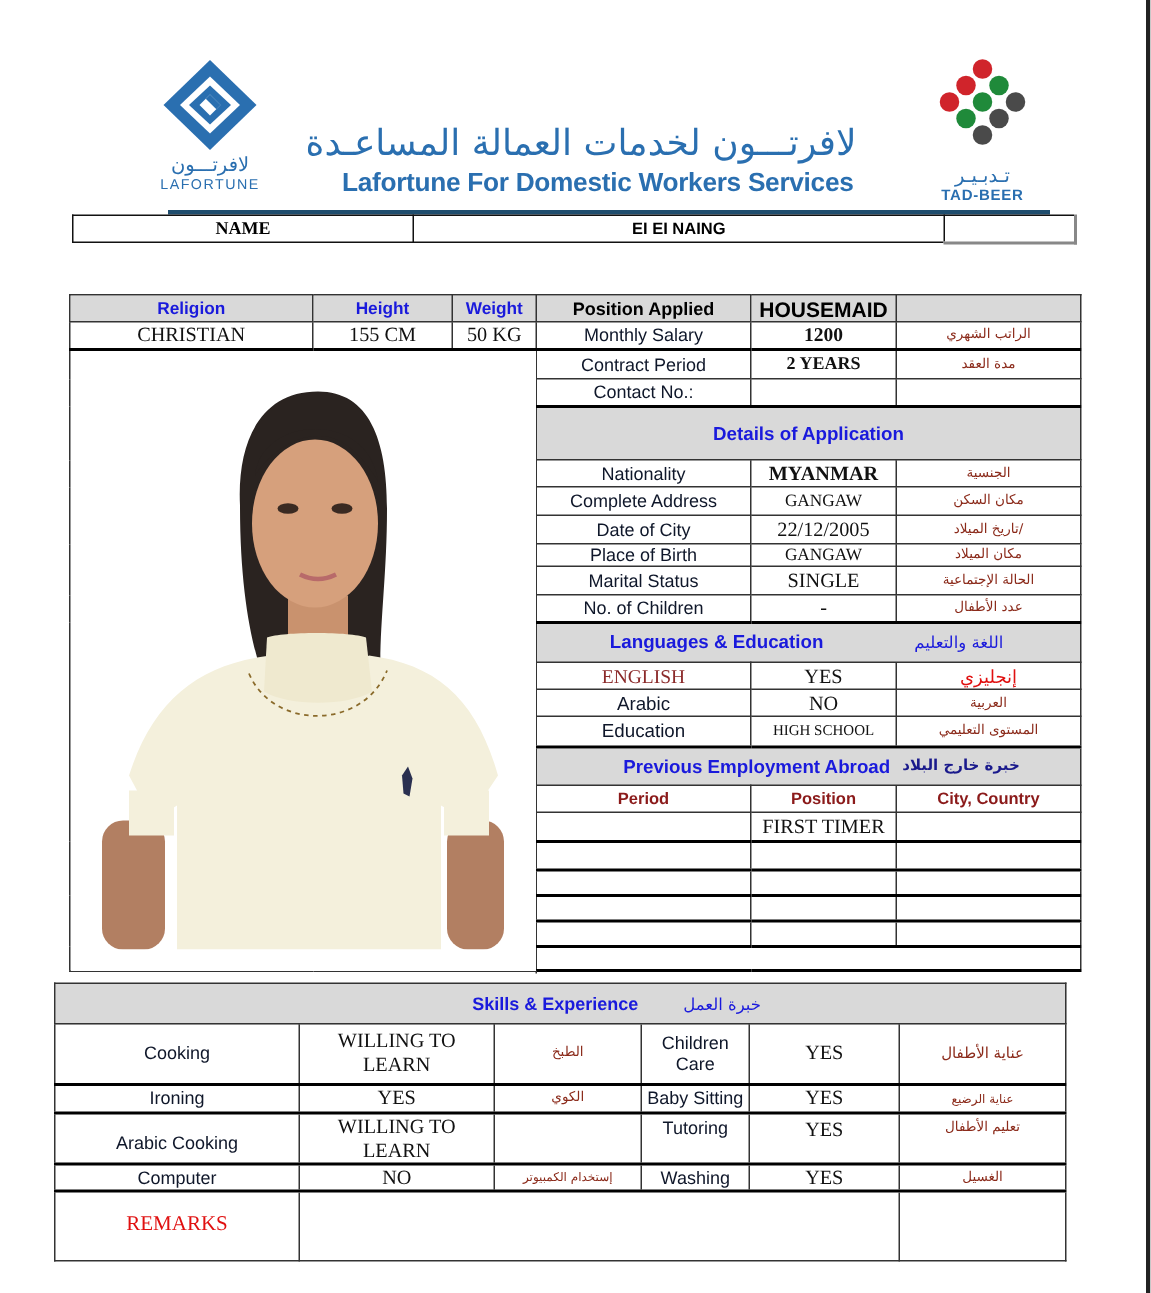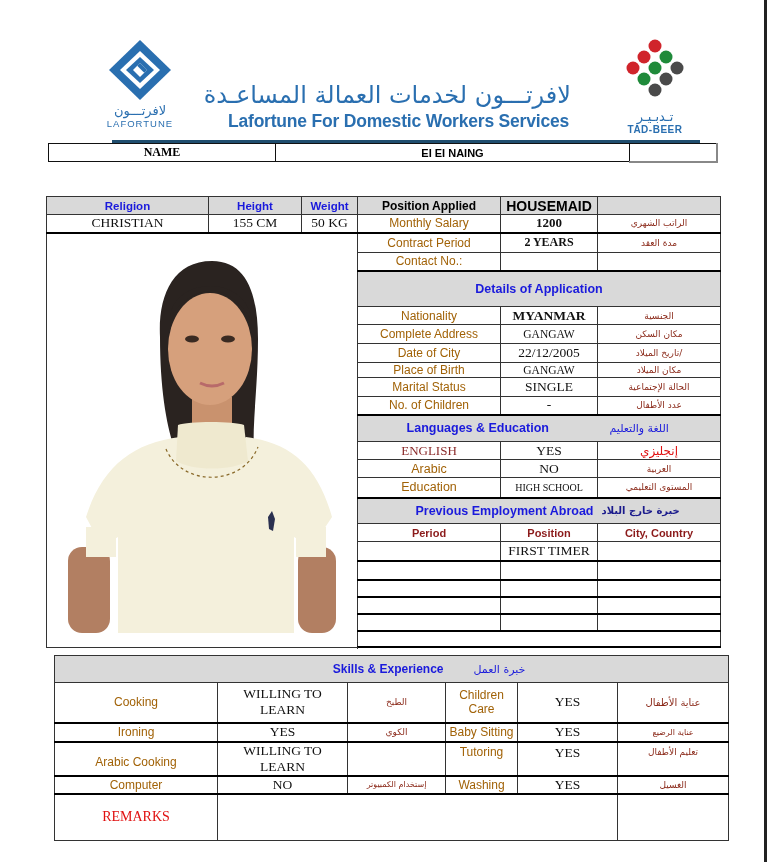--- a/index.html
+++ b/index.html
@@ -31,37 +31,37 @@
   .name-table .nm-val { width: 354px; text-align: center; font-weight: bold; font-size: 11px; }
   .name-table .nm-empty { border-right: 2px solid #888; border-bottom: 2px solid #888; }
 
   
   .form { position: absolute; left: 46px; top: 196px; width: 674px; border-collapse: collapse; table-layout: fixed; }
   .form td { border: 1px solid #333; padding: 0 2px; text-align: center; vertical-align: middle; overflow: hidden; white-space: nowrap; }
   .form .thick-b { border-bottom: 2.5px solid #000; }
   .form .gray { background: #d9d9d9; }
   .blue-hdr { color: #1a1adc; font-weight: bold; font-size: 11.5px; }
   .blue-big { color: #1a1adc; font-weight: bold; font-size: 12.5px; }
-  .maroon { color: #a16207; font-size: 12px; }
+  .maroon { color: #0f172a; font-size: 12px; }
   .maroon-b { color: #8b1a1a; font-size: 11px; font-weight: bold; }
   .serif-val { font-family: "Liberation Serif", serif; font-size: 13.5px; color: #111; }
   .serif-val-b { font-family: "Liberation Serif", serif; font-size: 13px; color: #111; font-weight: bold; }
   .serif-sm { font-family: "Liberation Serif", serif; font-size: 11.5px; color: #111; }
   .ar-cell { font-family: "DejaVu Sans", sans-serif; font-size: 9px; color: #8b2a1a; direction: rtl; }
   .ar-red { font-family: "DejaVu Sans", sans-serif; font-size: 12px; color: #e01010; direction: rtl; }
   .ar-blue { font-family: "DejaVu Sans", sans-serif; font-size: 11px; color: #1a1adc; direction: rtl; }
   .ar-blue-dark { font-family: "DejaVu Sans", sans-serif; font-size: 10px; color: #1a1a8c; font-weight: bold; direction: rtl; }
   .eng-serif-maroon { font-family: "Liberation Serif", serif; font-size: 13px; color: #8b2a2a; }
   .black-b { color: #000; font-weight: bold; font-size: 12px; }
   .housemaid { font-weight: bold; font-size: 14px; color: #000; }
 
   .photo-cell { padding: 0 !important; background: #fff; position: relative; }
   .photo { width: 280px; height: 386px; margin: 0 auto; position: relative; }
 
-  .skills { position: absolute; left: 54px; top: 655px; width: 674px; border-collapse: collapse; table-layout: fixed; }
+  .skills { position: absolute; left: 36px; top: 655px; width: 674px; border-collapse: collapse; table-layout: fixed; }
   .skills td { border: 1px solid #333; text-align: center; vertical-align: middle; padding: 0 2px; }
   .skills .thick-b { border-bottom: 2.5px solid #000; }
   .skills .gray { background: #d9d9d9; }
   .wrap { white-space: normal; line-height: 16px; }
   .remarks { font-family: "Liberation Serif", serif; color: #e01010; font-size: 14px; }
 </style>
 </head>
 <body>
 
 <div class="page-edge"></div>

